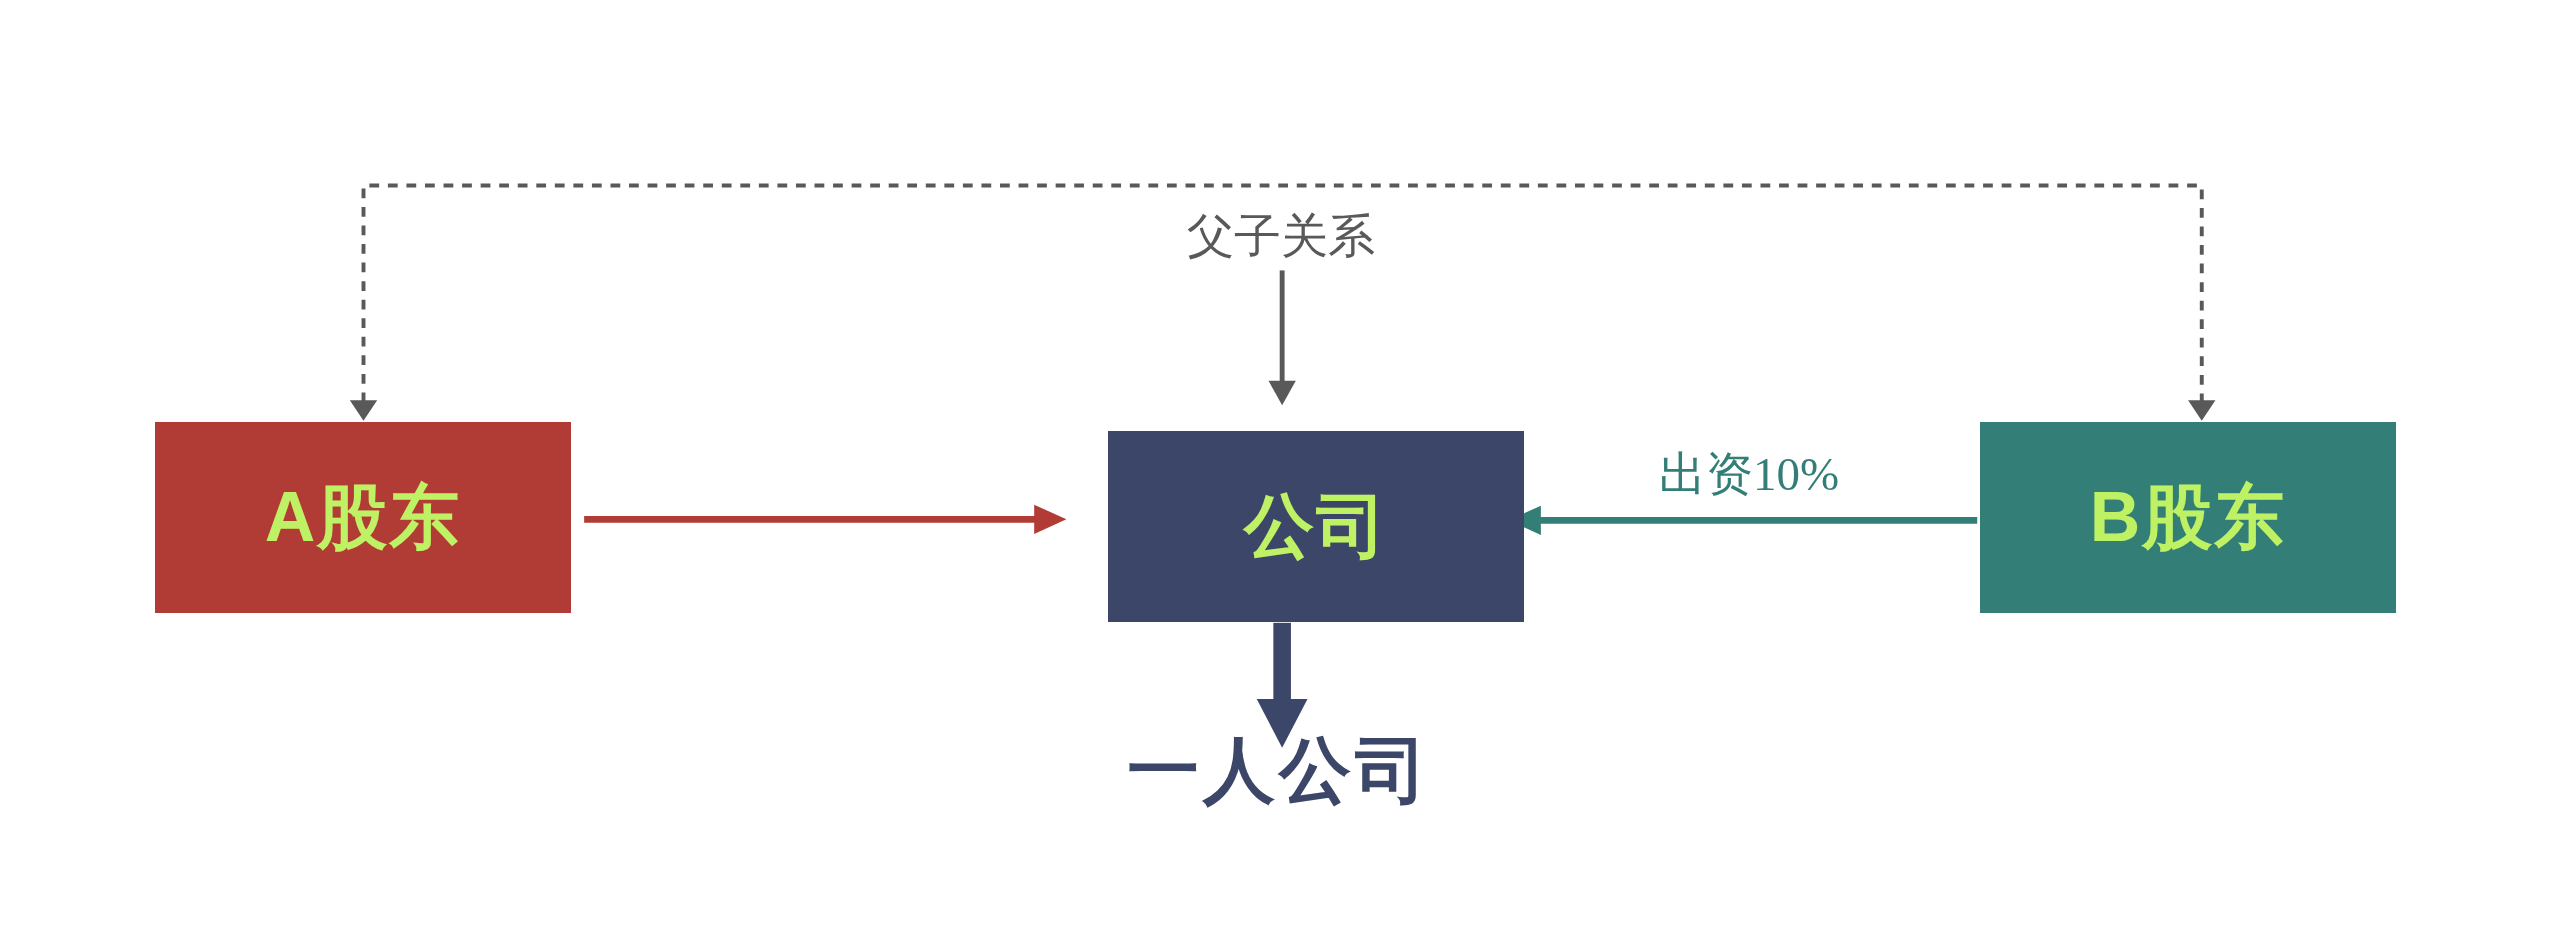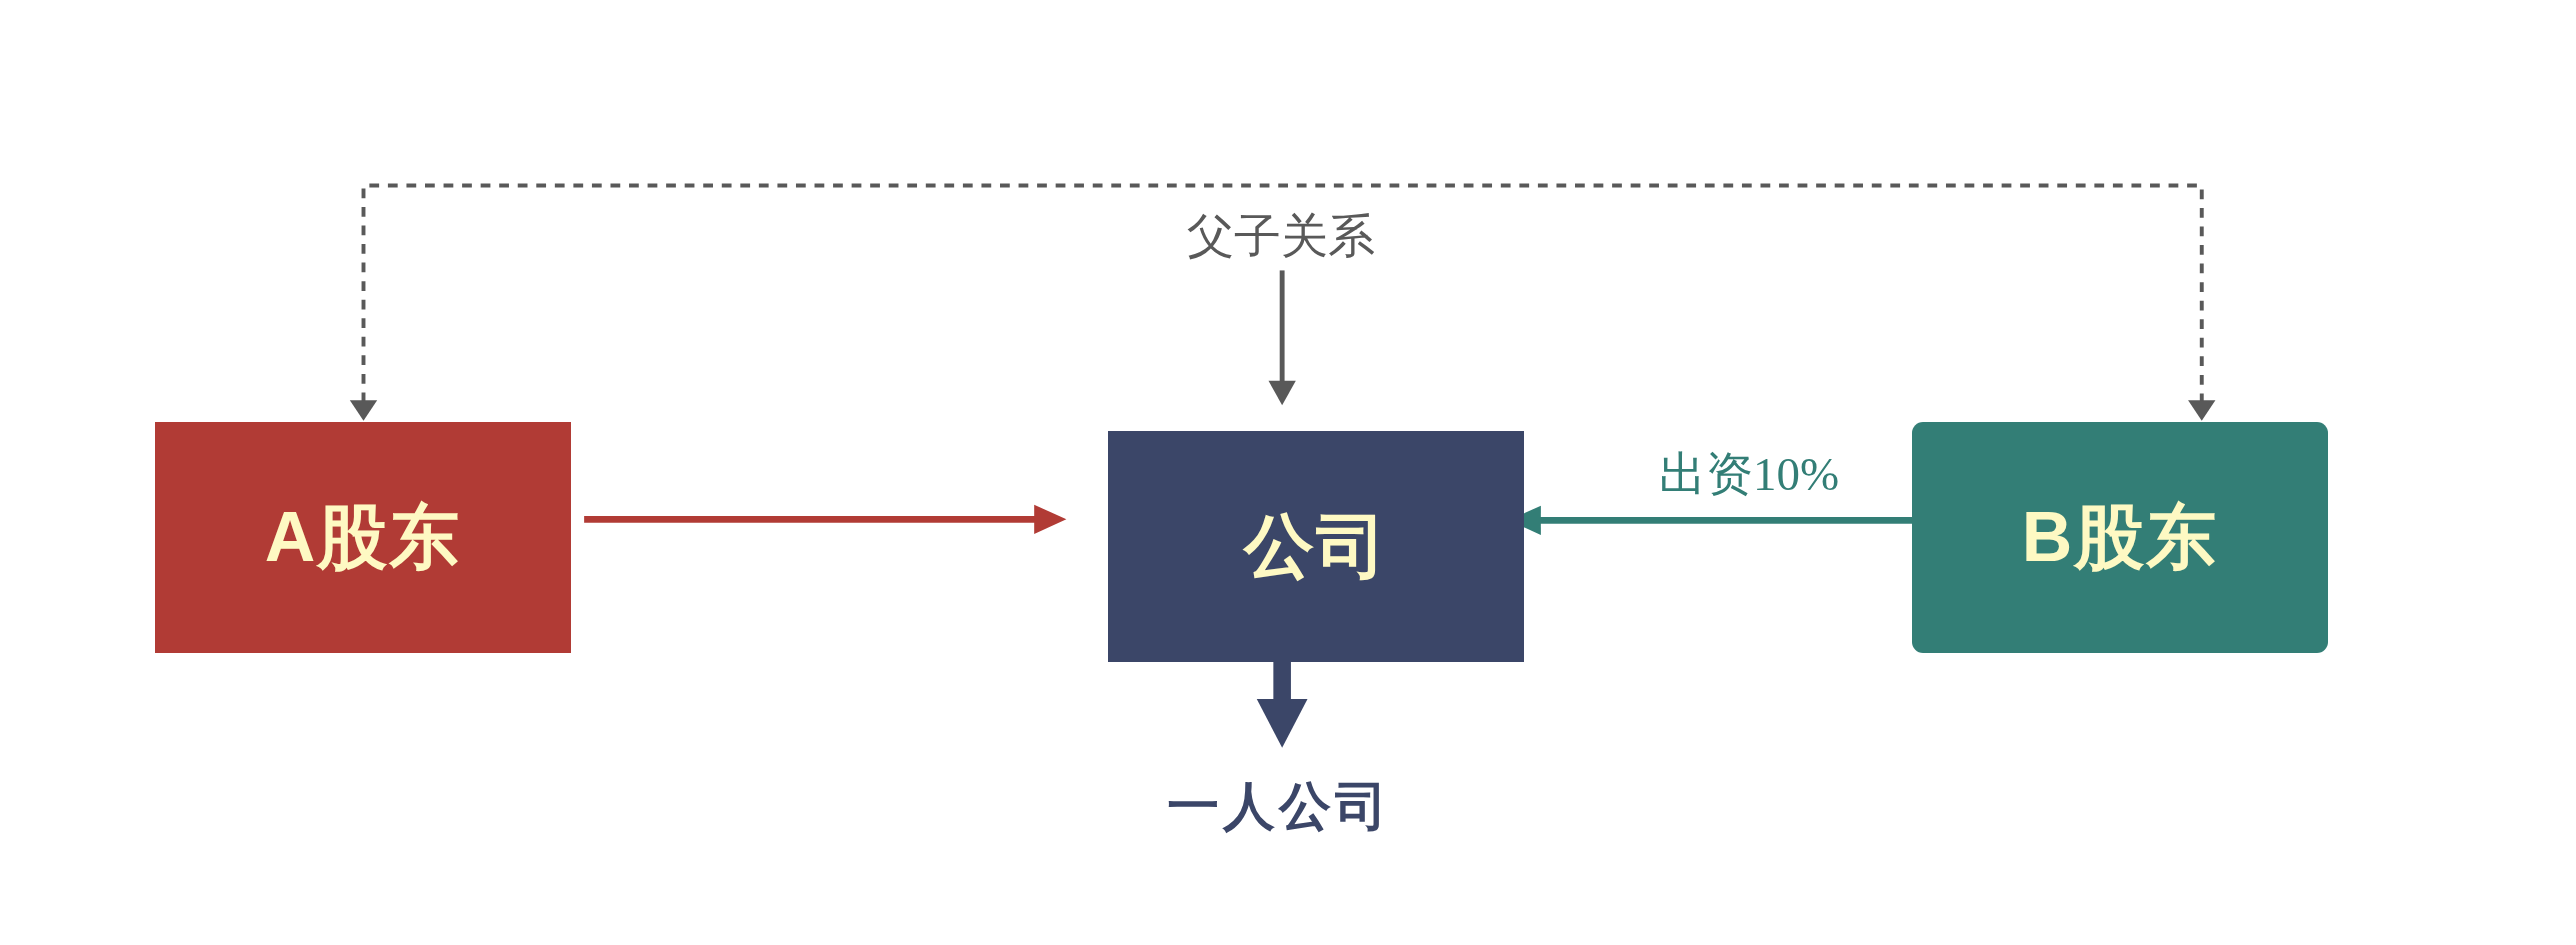--- a/index.html
+++ b/index.html
@@ -32,52 +32,52 @@
   .red-line   { stroke: var(--red, #B13B35); stroke-width: 7; }
   .red-fill   { fill: var(--red, #B13B35); }
   .teal-line  { stroke: var(--teal, #337E76); stroke-width: 7; }
   .teal-fill  { fill: var(--teal, #337E76); }
   .navy-fill  { fill: var(--navy, #3B4668); }
 
   .node {
     position: absolute;
     top: 422px;
     width: 416px;
-    height: 231px;
+    height: 191px;
     display: flex;
     align-items: center;
     justify-content: center;
-    color: #fef9c3;
+    color: #bef264;
     font-size: 70px;
     font-weight: bold;
     letter-spacing: 2px;
     user-select: none;
   }
   .node-a       { left: 155px;  background: var(--red, #B13B35); }
   .node-company { left: 1108px; background: var(--navy, #3B4668); margin-top: 9px; }
-  .node-b       { left: 1912px; background: var(--teal, #337E76); border-radius: 11px; }
+  .node-b       { left: 1980px; background: var(--teal, #337E76); }
 
   .edge-label {
     position: absolute;
     transform: translate(-50%, -50%);
     white-space: nowrap;
     font-size: 47px;
     user-select: none;
     font-family: Liberation Serif, serif;
   }
   .label-father-son { left: 1281px; top: 236px; color: var(--gray, #595959); }
   .label-invest-a   { left: 826px;  top: 474px; color: var(--red, #B13B35); }
   .label-invest-b   { left: 1749px; top: 474px; color: var(--teal, #337E76); text-align: center; }
   .label-one-person {
     position: absolute;
-    left: 1279px; top: 807px;
+    left: 1279px; top: 771px;
     transform: translate(-50%, -50%);
     white-space: nowrap;
     color: var(--navy, #3B4668);
-    font-size: 52px;
+    font-size: 72px;
     font-weight: bold;
     letter-spacing: 3.9px;
     user-select: none;
   }
 </style>
 </head>
 <body>
 
 <div class="canvas">
 

